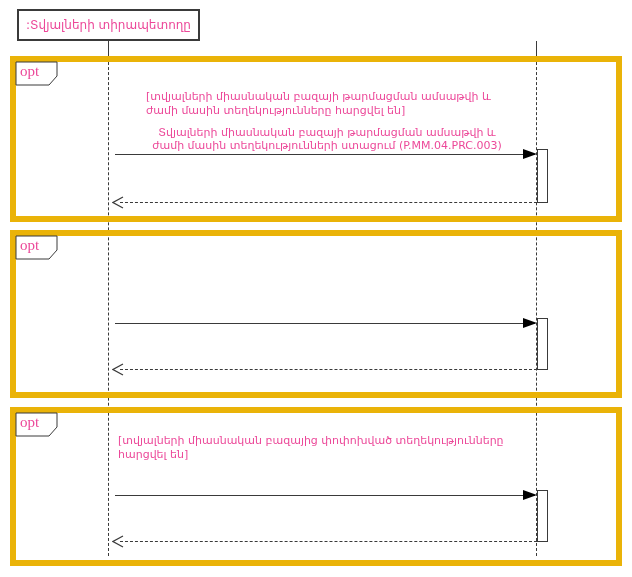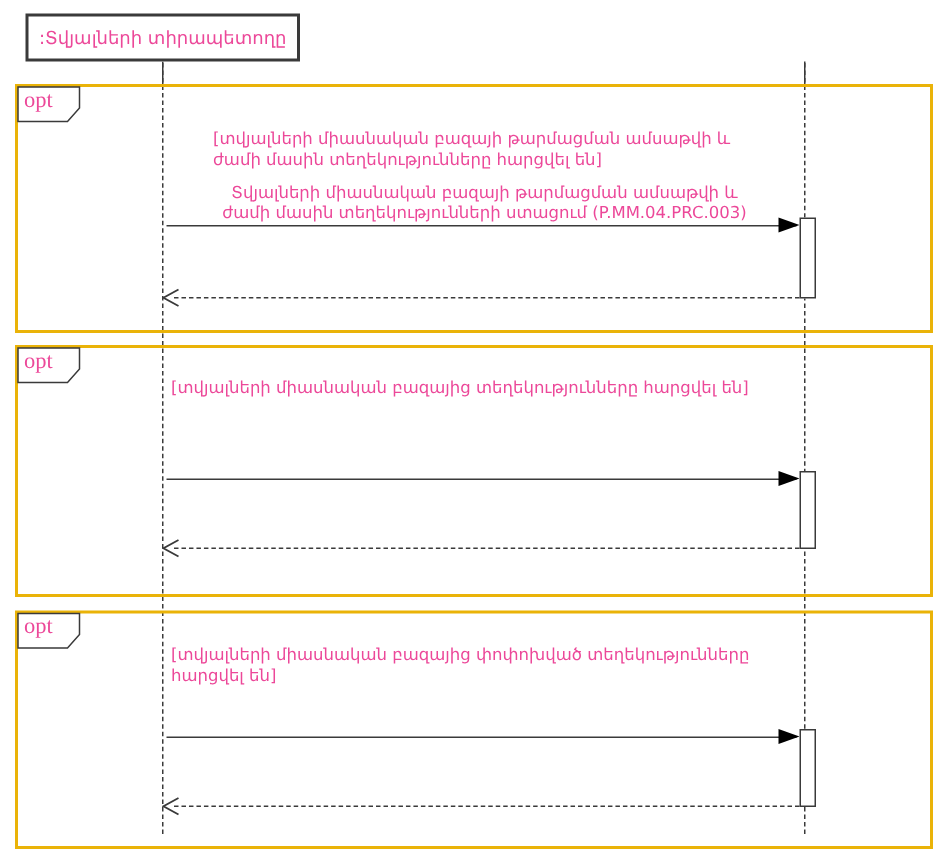--- a/index.html
+++ b/index.html
@@ -47,21 +47,21 @@
     border-left: 1px solid #3a3a3a;
     z-index: 1;
   }
   .stub-left { left: 108px; }
   .stub-right { left: 536px; }
 
   .frame {
     position: absolute;
     left: 10px;
     width: 612px;
-    border: 2px solid #eab308;
+    border: 6px solid #eab308;
     background: transparent;
     box-sizing: border-box;
     z-index: 2;
   }
   .frame-1 { top: 56px;  height: 166px; }
   .frame-2 { top: 230px; height: 168px; }
   .frame-3 { top: 407px; height: 159px; }
 
   .opt-tab-svg { position: absolute; left: -1px; top: -1px; z-index: 3; }
   .opt-label {
@@ -177,21 +177,20 @@
     <svg class="return-arrowhead reth-1" width="12" height="13">
       <path d="M11 1 L1 6.5 L11 12" fill="none" stroke="#3a3a3a" stroke-width="1.2"></path>
     </svg>
   </div>
 
   <div class="frame frame-2">
     <svg class="opt-tab-svg" width="44" height="25">
       <path d="M1 1 H42 V15 L34 24 H1 Z" fill="#ffffff" stroke="#3a3a3a" stroke-width="1"></path>
     </svg>
     <div class="opt-label">opt</div>
-    <div class="guard guard-2">[տվյալների միասնական բազայից տեղեկությունները հարցվել են]</div>
     <div class="msg-line msg-line-2"></div>
     <div class="sync-arrowhead sync-2"></div>
     <div class="activation act-2"></div>
     <div class="return-line ret-2"></div>
     <svg class="return-arrowhead reth-2" width="12" height="13">
       <path d="M11 1 L1 6.5 L11 12" fill="none" stroke="#3a3a3a" stroke-width="1.2"></path>
     </svg>
   </div>
 
   <div class="frame frame-3">

